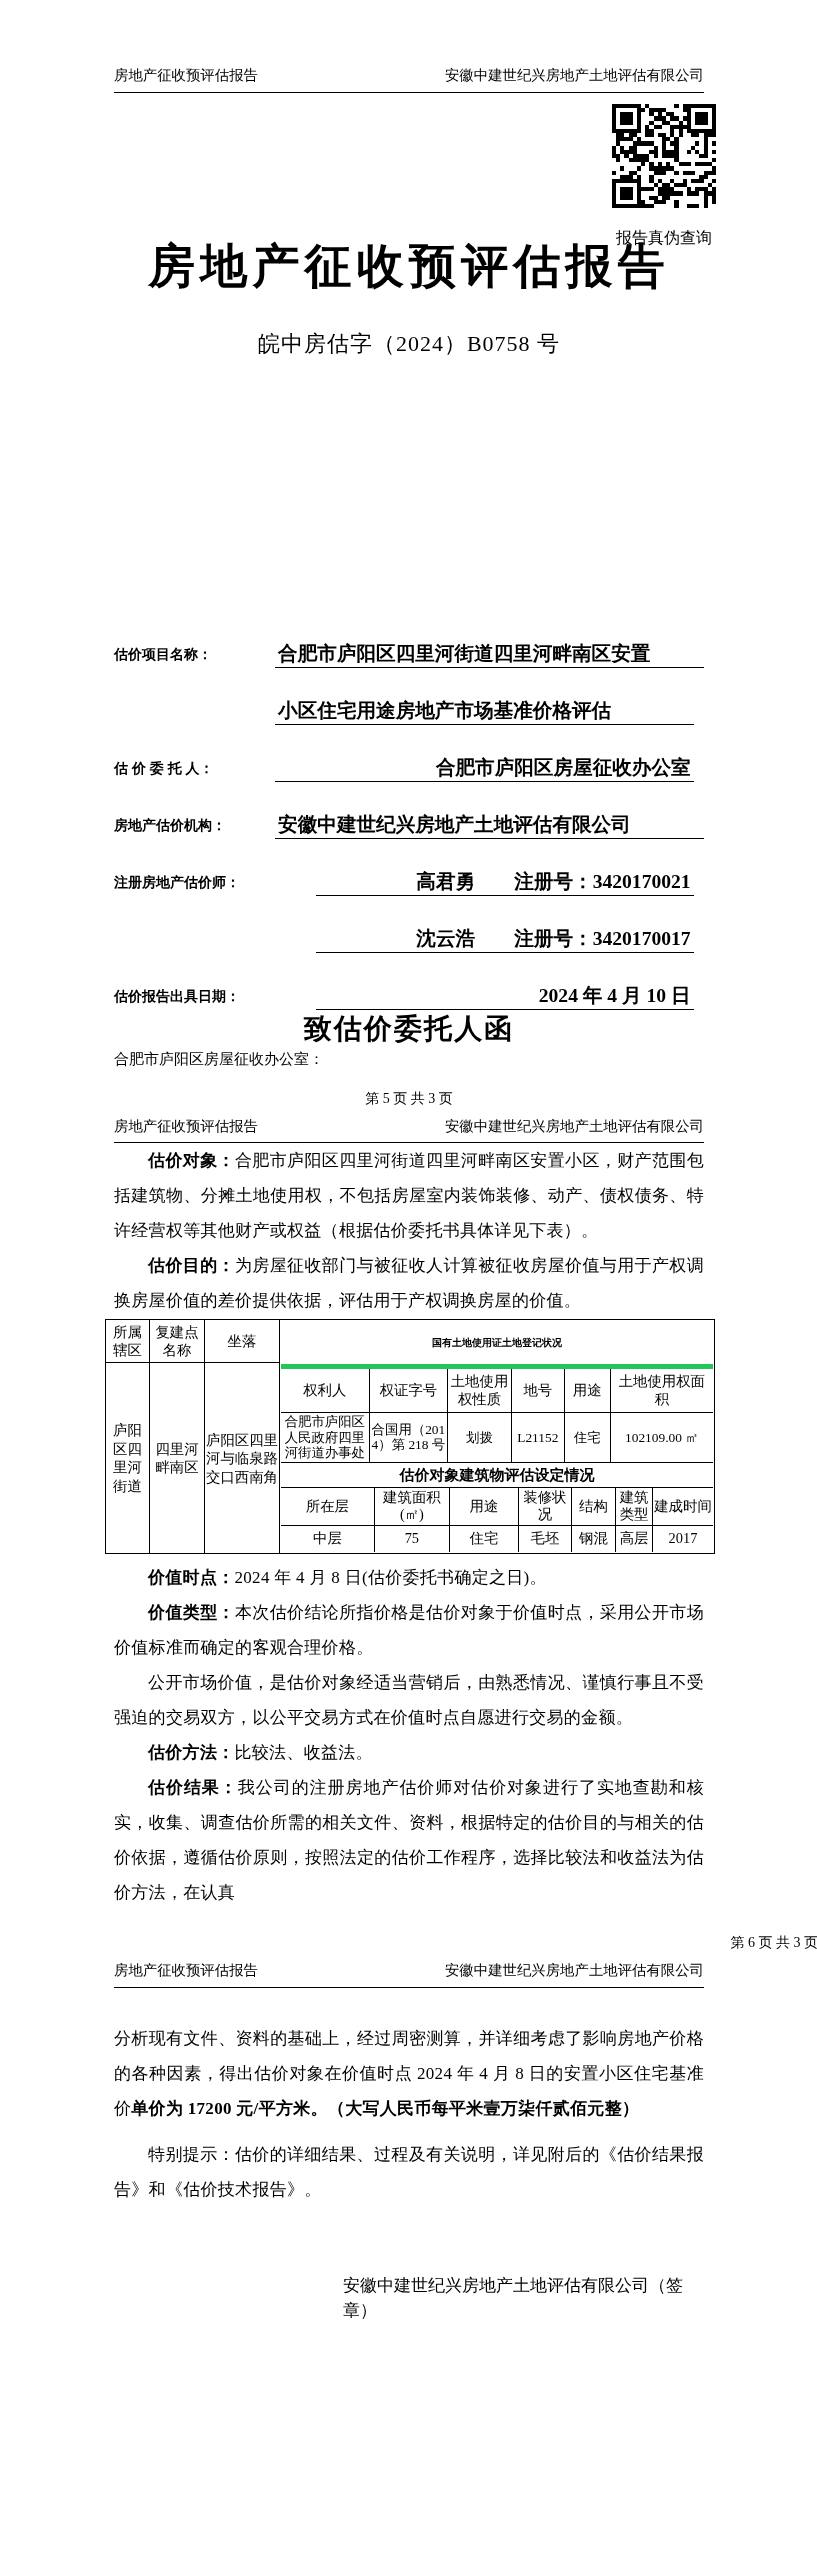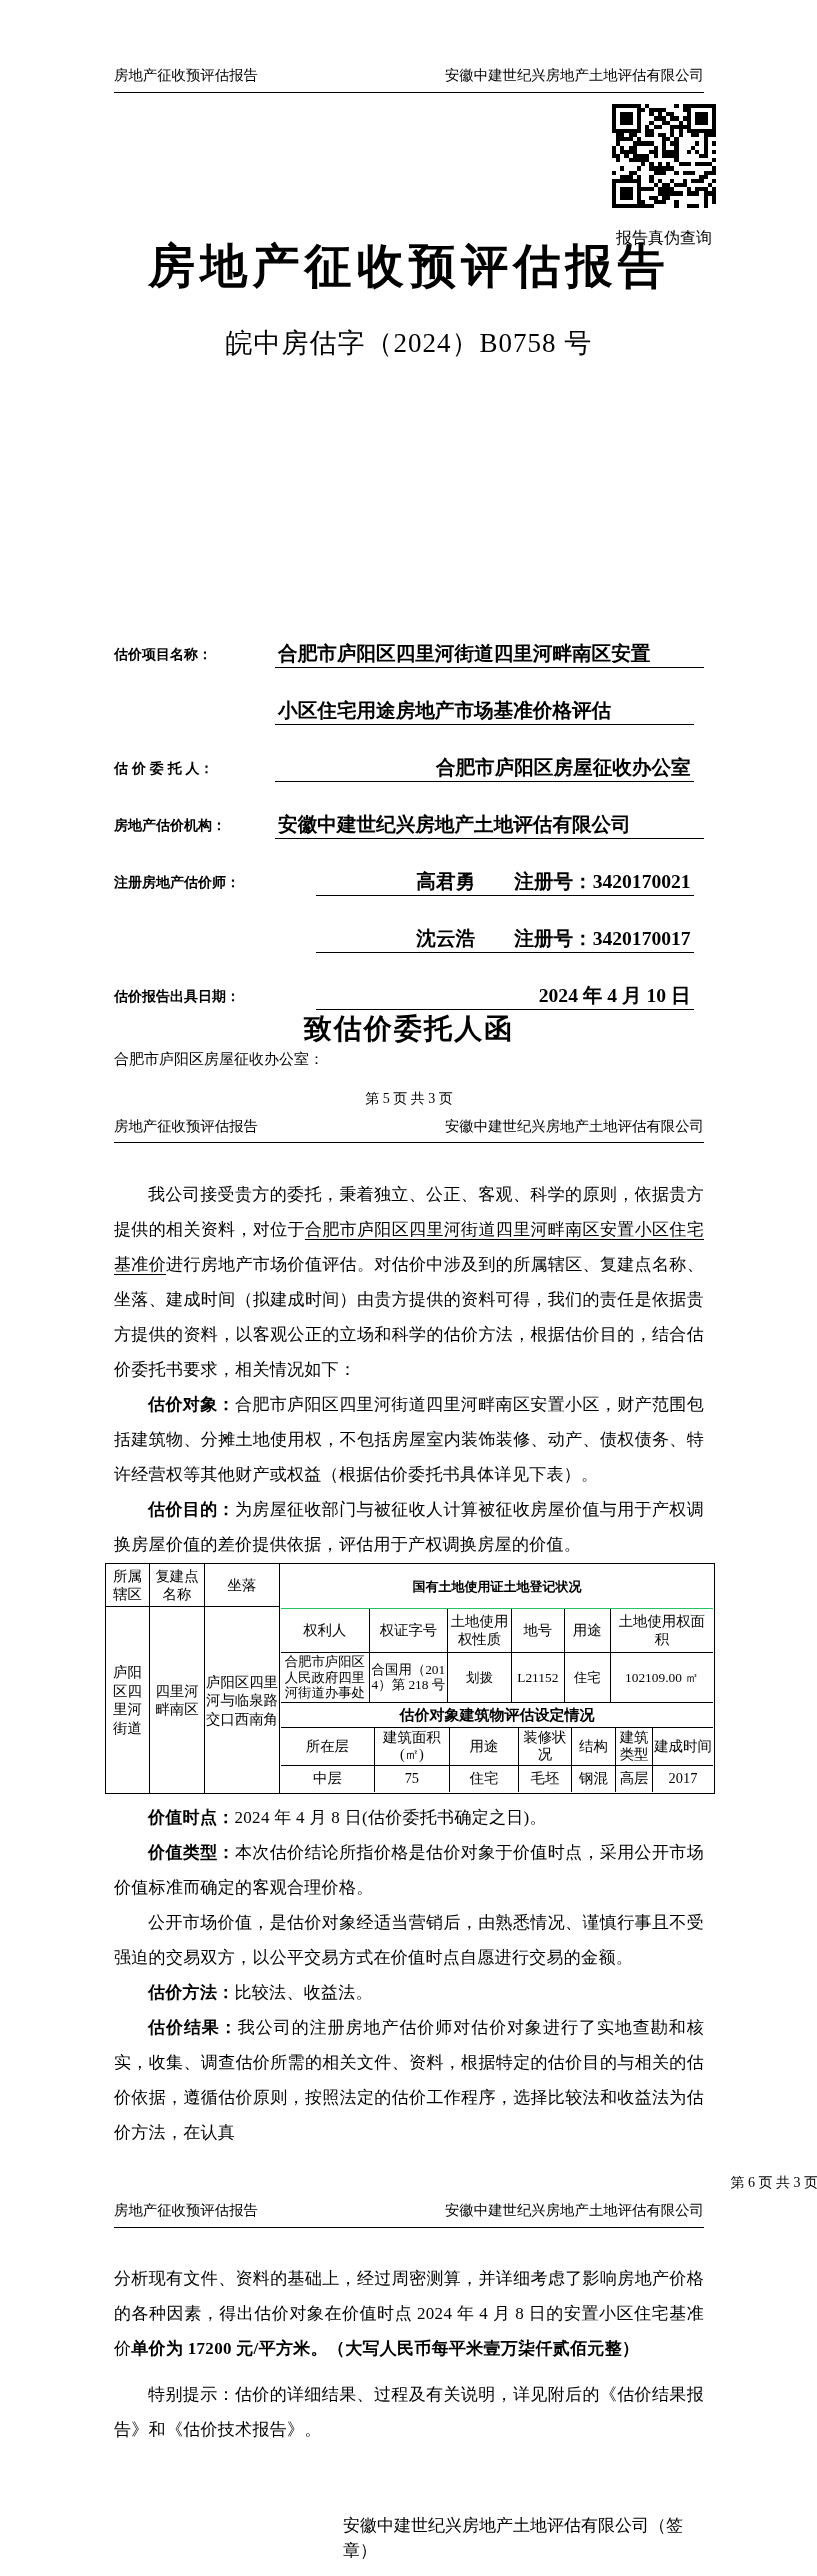--- a/index.html
+++ b/index.html
@@ -21,21 +21,21 @@
   .phead.mid{margin-top:9.3px;}
   
   .qrblock{position:absolute;left:612px;top:104px;width:104px;text-align:center;}
   .qrcode{width:104px;height:104px;}
   .qrcap{margin-top:20px;font-size:16px;font-weight:normal;}
   
   .title{
     margin:150px 0 0 0;text-align:center;
     font-size:47px;font-weight:bold;line-height:47px;letter-spacing:5.2px;
   }
-  .docno{margin-top:42px;text-align:center;font-size:27px;line-height:23px;letter-spacing:1px;}
+  .docno{margin-top:42px;text-align:center;font-size:22px;line-height:23px;letter-spacing:1px;}
   .fields{margin:286px 114px 0 114px;}
   .frow{display:flex;align-items:flex-end;height:27px;margin-bottom:30px;}
   .frow:last-child{margin-bottom:0;}
   .flabel{
     font-family:"Liberation Sans","DejaVu Sans",sans-serif;
     font-weight:bold;font-size:14px;line-height:27px;
     width:161px;flex-shrink:0;white-space:pre;
   }
   .flabel.wide{width:202px;}
   .fspacer{width:161px;flex-shrink:0;}
@@ -72,21 +72,21 @@
   }
   table.main>tbody>tr>td,table.main>tbody>tr>th{
     border:1px solid #000;text-align:center;vertical-align:middle;
     word-break:break-all;padding:1px;font-weight:normal;
   }
   table.main{border:1.5px solid #000;}
   tr.hrow{height:43px;}
   td.rr{padding:0;vertical-align:top;}
   .sec-title{
     height:43px;display:flex;align-items:center;justify-content:center;
-    border-bottom:1px solid #22c55e;font-weight:bold;font-size:13px;
+    border-bottom:5px solid #22c55e;font-weight:bold;font-size:10px;
   }
   .sec-title.b{height:24px;font-weight:bold;font-size:15px;border-bottom:1px solid #000;}
   .rr table{width:100%;border-collapse:collapse;table-layout:fixed;font-size:14.4px;line-height:17.5px;}
   .rr table td,.rr table th{
     border:1px solid #000;text-align:center;vertical-align:middle;
     word-break:break-all;padding:1px;font-weight:normal;
   }
   .rr table tr>*:first-child{border-left:none;}
   .rr table tr>*:last-child{border-right:none;}
   .rr table tr:first-child>*{border-top:none;}
@@ -468,21 +468,20 @@
   <div class="letterhead">致估价委托人函</div>
   <div class="salutation">合肥市庐阳区房屋征收办公室：</div>
 
   <div class="pfoot p5">第 5 页 共 3 页</div>
 
   <div class="phead mid">
     <span>房地产征收预评估报告</span>
     <span>安徽中建世纪兴房地产土地评估有限公司</span>
   </div>
 
-  <p class="para first"><span>我公司接受贵方的委托，秉着独立、公正、客观、科学的原则，依据贵方提供的相关资料，对位于</span><span class="uline">合肥市庐阳区四里河街道四里河畔南区安置小区住宅基准价</span><span>进行房地产市场价值评估。对估价中涉及到的所属辖区、复建点名称、坐落、建成时间（拟建成时间）由贵方提供的资料可得，我们的责任是依据贵方提供的资料，以客观公正的立场和科学的估价方法，根据估价目的，结合估价委托书要求，相关情况如下：</span></p>
 
   <p class="para"><span class="plabel">估价对象：</span><span>合肥市庐阳区四里河街道四里河畔南区安置小区，财产范围包括建筑物、分摊土地使用权，不包括房屋室内装饰装修、动产、债权债务、特许经营权等其他财产或权益（根据估价委托书具体详见下表）。</span></p>
 
   <p class="para"><span class="plabel">估价目的：</span><span>为房屋征收部门与被征收人计算被征收房屋价值与用于产权调换房屋价值的差价提供依据，评估用于产权调换房屋的价值。</span></p>
 
   <table class="main">
     <colgroup>
         <col style="width:44px">
         <col style="width:55px">
         <col style="width:75px">

